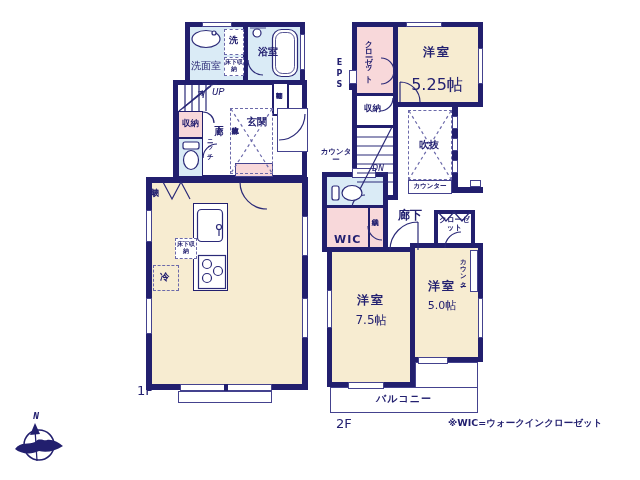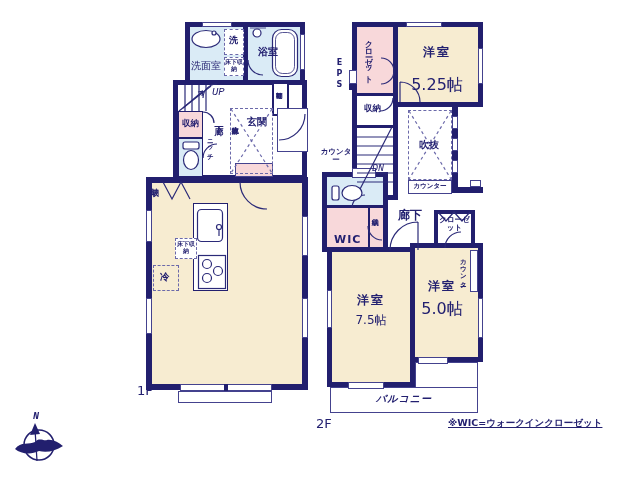--- a/index.html
+++ b/index.html
@@ -197,25 +197,25 @@
   <span class="lbl wrap" style="left:409px;top:183px;width:42px;font-size:6.5px;font-weight:600;">カウンター</span>
   <span class="lbl wrap" style="left:320px;top:148px;width:32px;font-size:7.5px;font-weight:600;">カウンター</span>
   <span class="lbl" style="left:334px;top:210px;font-size:11px;font-weight:600;letter-spacing:1px;margin-top:24px;">WIC</span>
   <span class="lbl vt" style="left:370px;top:213px;font-size:7px;height:30px;font-weight:600;">収納</span>
   <span class="lbl" style="left:398px;top:209px;font-size:12px;font-weight:600;">廊下</span>
   <span class="lbl wrap" style="left:438px;top:216px;width:33px;font-size:7.5px;font-weight:600;">クローゼット</span>
   <span class="lbl vt" style="left:459px;top:254px;font-size:6.5px;height:40px;font-weight:600;">カウンター</span>
   <span class="lbl wrap" style="left:332px;top:294px;width:78px;font-size:12px;letter-spacing:2px;font-weight:600;">洋室</span>
   <span class="lbl wrap" style="left:332px;top:314px;width:78px;font-size:12px;">7.5帖</span>
   <span class="lbl wrap" style="left:412px;top:280px;width:60px;font-size:12px;letter-spacing:2px;font-weight:600;">洋室</span>
-  <span class="lbl wrap" style="left:412px;top:300px;width:60px;font-size:16px;">5.0帖</span>
-  <span class="lbl wrap" style="left:354px;top:393px;width:100px;font-size:10px;letter-spacing:1px;font-weight:600;font-style:italic;">バルコニー</span>
-  <span class="lbl" style="left:316px;top:417px;font-size:13px;">2F</span>
-
-  <span class="lbl" style="left:448px;top:418px;font-size:9.5px;font-weight:600;text-decoration:underline;">※WIC=ウォークインクローゼット</span>
+  <span class="lbl wrap" style="left:412px;top:300px;width:60px;font-size:11px;">5.0帖</span>
+  <span class="lbl wrap" style="left:354px;top:393px;width:100px;font-size:10px;letter-spacing:1px;font-weight:600;">バルコニー</span>
+  <span class="lbl" style="left:336px;top:417px;font-size:13px;">2F</span>
+
+  <span class="lbl" style="left:448px;top:418px;font-size:9.5px;font-weight:600;">※WIC=ウォークインクローゼット</span>
 
   <svg class="overlay" style="left:12px;top:414px;" width="54" height="60" viewBox="0 0 54 60">
     <circle cx="27" cy="31" r="15" fill="none" stroke="#221f6e" stroke-width="1.5"></circle>
     <path d="M25,47 L23,15" stroke="#221f6e" stroke-width="1.3" fill="none"></path>
     <polygon points="23,9 18,21 28,20" fill="#221f6e"></polygon>
     <path d="M3,35 C9,27 17,31 23,28 C27,23 31,27 35,26 C41,25 47,29 51,32 C43,37 35,39 27,37 C19,41 9,40 3,35 Z" fill="#221f6e"></path>
   </svg>
   <span class="lbl ital" style="left:33px;top:411px;font-size:10px;font-weight:700;">N</span>
 
 </div>

